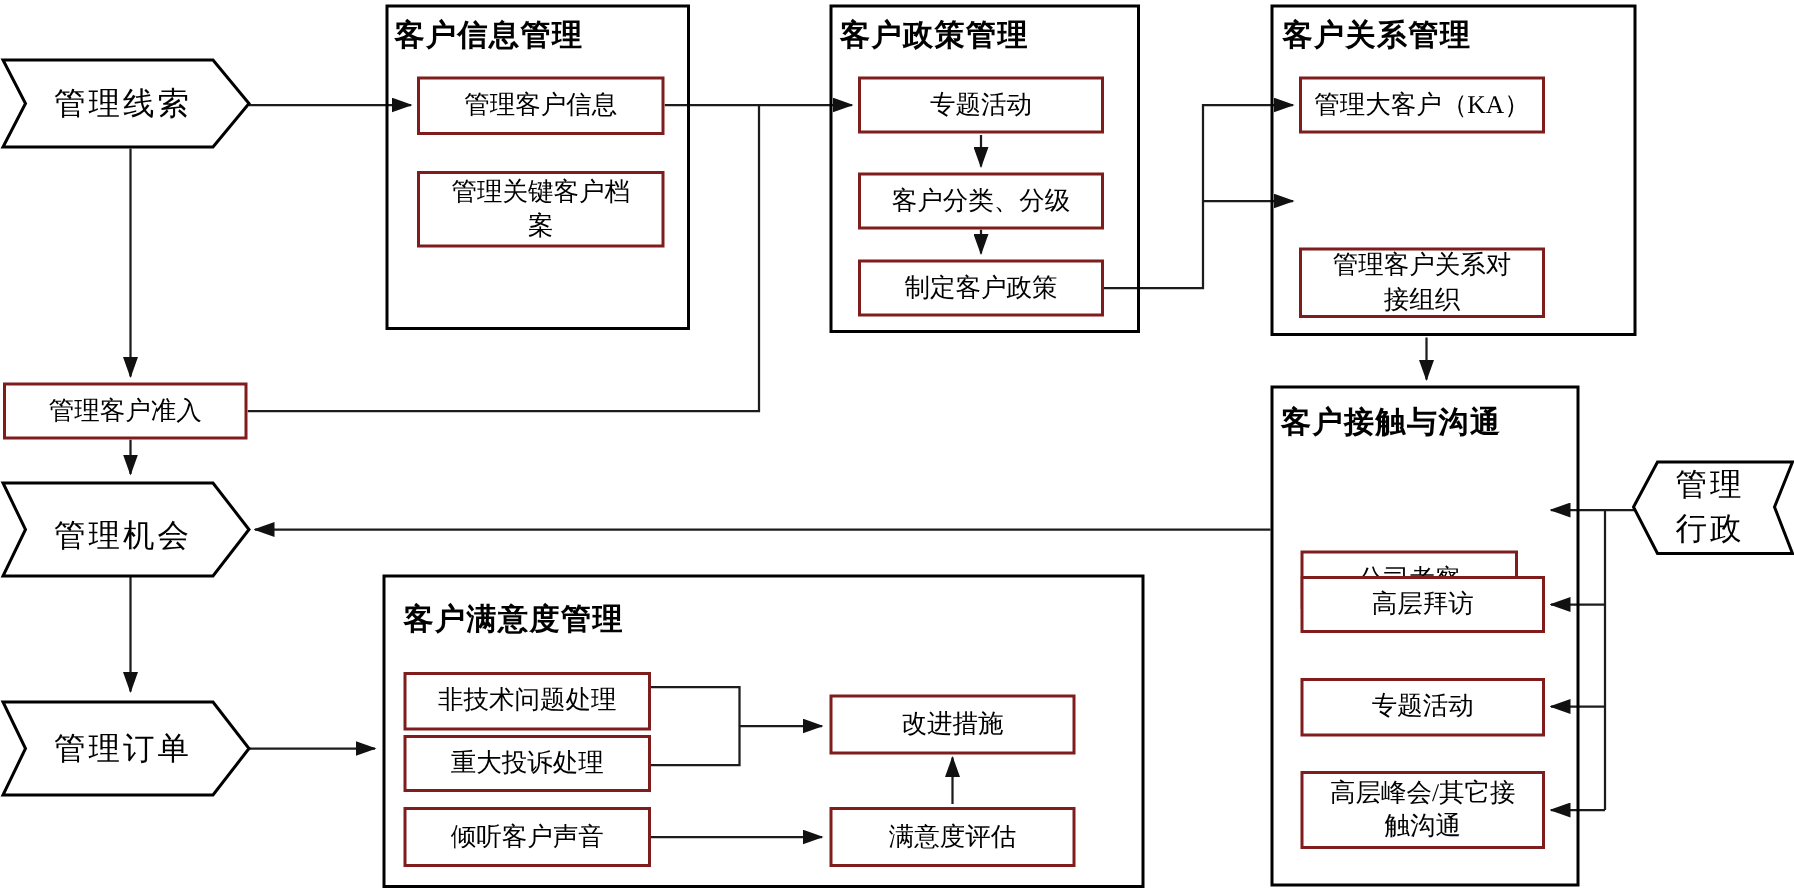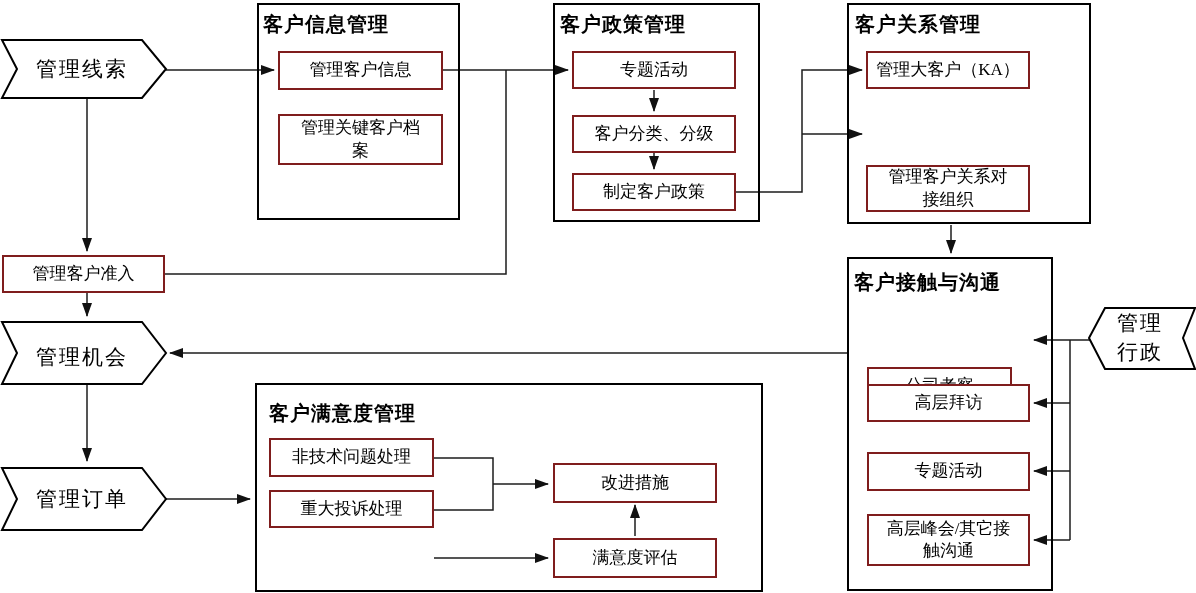--- a/index.html
+++ b/index.html
@@ -99,22 +99,23 @@
   <div class="node" style="left:572px;top:173px;width:164px;height:38px;">制定客户政策</div>
 
   <div class="node" style="left:866px;top:51px;width:164px;height:38px;padding:0 6px;">管理大客户（KA）</div>
   <div class="node" style="left:866px;top:165px;width:164px;height:47px;">管理客户关系对接组织</div>
 
   <div class="node" style="left:867px;top:320px;width:145px;height:39px;margin-top:47px;">公司考察</div>
   <div class="node" style="left:867px;top:384px;width:163px;height:38px;">高层拜访</div>
   <div class="node" style="left:867px;top:452px;width:163px;height:39px;">专题活动</div>
   <div class="node" style="left:867px;top:514px;width:163px;height:52px;">高层峰会/其它接触沟通</div>
 
-  <div class="node" style="left:269px;top:438px;width:165px;height:39px;">非技术问题处理</div>
+  <div class="node" style="left:269px;top:448px;width:165px;height:39px;">非技术问题处理</div>
   <div class="node" style="left:269px;top:490px;width:165px;height:38px;">重大投诉处理</div>
+  <div class="node" style="left:269px;top:538px;width:165px;height:40px;">倾听客户声音</div>
   <div class="node" style="left:553px;top:463px;width:164px;height:40px;">改进措施</div>
   <div class="node" style="left:553px;top:538px;width:164px;height:40px;">满意度评估</div>
 
   <div class="chevlabel" style="left:20px;top:40px;width:124px;height:58px;">管理线索</div>
   <div class="chevlabel" style="left:20px;top:334px;width:124px;height:46px;">管理机会</div>
   <div class="chevlabel" style="left:20px;top:468px;width:124px;height:62px;">管理订单</div>
   <div class="chevlabel" style="left:1100px;top:306px;width:80px;height:63px;">
     <span>管理</span>
     <span>行政</span>
   </div>

